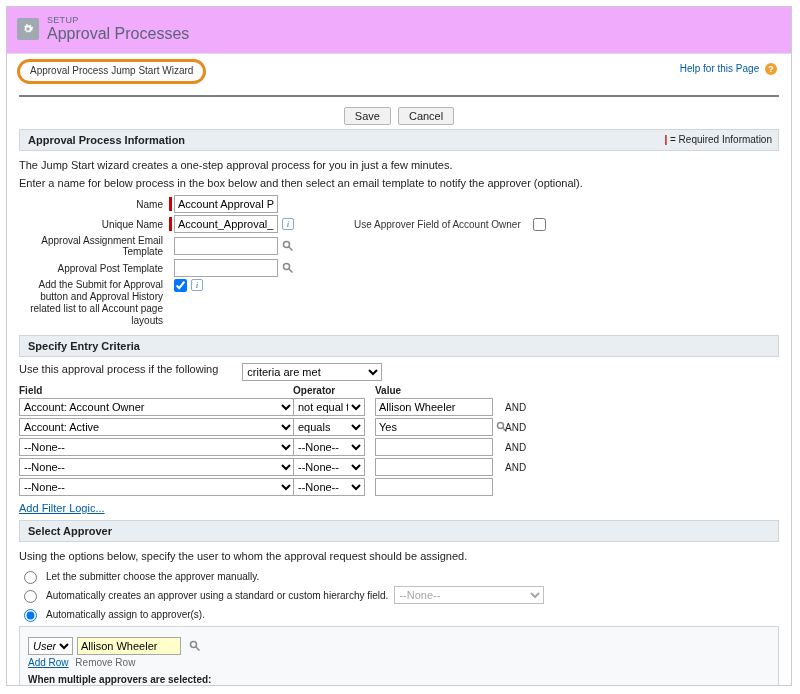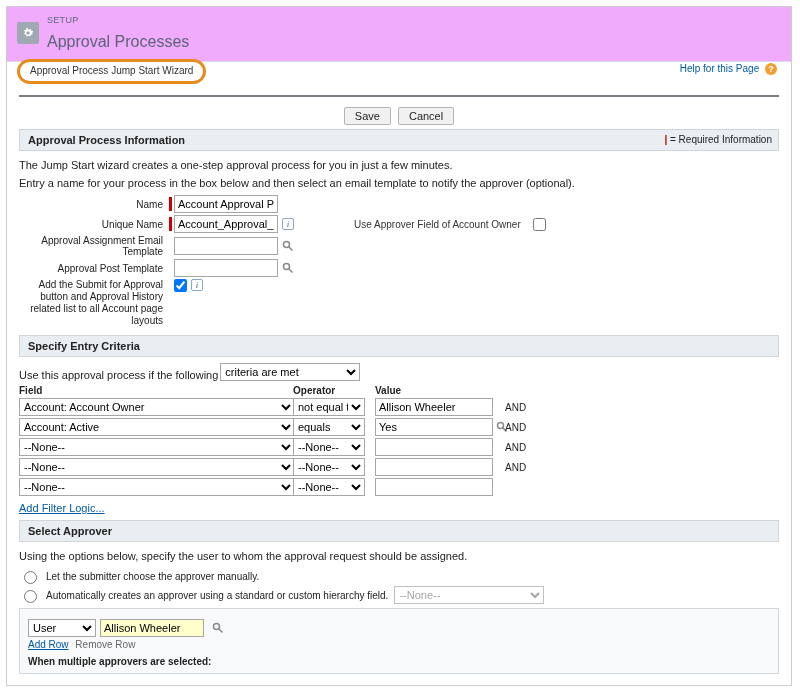--- a/index.html
+++ b/index.html
@@ -28,21 +28,21 @@
   }
   .gear-badge {
     width: 22px; height: 22px;
     background: #a0a8b1;
     border-radius: 2px;
     display: flex; align-items:center; justify-content:center;
     color:#fff;
   }
   .gear-badge svg { width:14px; height:14px; fill:#fff; }
   .header-text .eyebrow { font-size: 9px; color:#5a6b7a; letter-spacing: .3px; }
-  .header-text .title { font-size: 16px; color:#5a6475; font-weight: 400; margin-top: 8px; }
+  .header-text .title { font-size: 16px; color:#5a6475; font-weight: 400; }
   .content-wrap {
     position: absolute;
     top: 48px; left:0; right:0; bottom:0;
     overflow-y: scroll;
     padding: 0 12px 10px 12px;
   }
   .pill-wrap {
     position: relative;
     height: 40px;
   }
@@ -186,21 +186,21 @@
     background: #ffffcc;
   }
   .approver-box {
     border:1px solid #cfd6dc;
     background:#f7f9fa;
     padding:6px 8px;
     margin-top:4px;
   }
   .radio-row { display:flex; align-items:center; gap:6px; font-size:10px; margin:2px 0; }
   .sub-row { display:flex; align-items:center; gap:4px; margin:4px 0 2px 0; }
-  .user-sel { width:68px; }
+  .user-sel { width:45px;font-style:italic; }
   .user-in { width:104px; }
   .small-links { font-size:10px; margin:2px 0 6px 0; }
   .bold { font-weight: bold; }
   .multi-label { width:150px; text-align:right; font-size:10px; line-height:1.2; padding-right:6px;}
 </style>
 </head>
 <body>
 
 <div class="frame">
   <div class="header-bar">
@@ -231,21 +231,21 @@
       <span class="btn">Cancel</span>
     </div>
 
     <div class="section-hd">
       <span>Approval Process Information</span>
       <span class="req-info"><span class="bar">|</span> <span>= Required Information</span></span>
     </div>
 
     <div class="body-pad">
       <div class="desc">The Jump Start wizard creates a one-step approval process for you in just a few minutes.</div>
-      <div class="desc">Entry a name for your process in the box below and then select an email template to notify the approver (optional).</div>
+      <div class="desc">Enter a name for below process in the box below and then select an email template to notify the approver (optional).</div>
 
       <div class="form-row">
         <div class="form-label">Name</div>
         <span class="req-mark"></span>
         <input class="txt txt-md" value="Account Approval Process" style="">
       </div>
 
       <div class="form-row">
         <div class="form-label">Unique Name</div>
         <span class="req-mark"></span>
@@ -285,21 +285,21 @@
         <input type="checkbox" class="chk" checked="" style="">
         <span class="info-icon">i</span>
       </div>
     </div>
 
     <div class="section-hd">
       <span>Specify Entry Criteria</span>
     </div>
 
     <div class="body-pad">
-      <div style="display:flex;align-items:flex-end;gap:2px">
+      <div style="display:flex;align-items:flex-start;gap:24px">
         <span>Use this approval process if the following</span>
         <select class="select" style="width:140px">
           <option>criteria are met</option>
         </select>
       </div>
 
       <div class="criteria-table">
         <div class="criteria-hd">Field</div>
         <div class="criteria-hd">Operator</div>
         <div class="criteria-hd">Value</div>
@@ -354,20 +354,24 @@
       <div class="radio-row">
         <input type="radio" name="apr" style="">
         <span>Let the submitter choose the approver manually.</span>
       </div>
       <div class="radio-row">
         <input type="radio" name="apr" style="">
         <span>Automatically creates an approver using a standard or custom hierarchy field.</span>
         <select class="select" style="width:150px" disabled="">
           <option>--None--</option>
         </select>
+      </div>
+      <div class="radio-row">
+        <input type="radio" name="apr" checked="" style="">
+        <span>Automatically assign to approver(s).</span>
       </div>
 
       <div class="approver-box">
         <div class="sub-row">
           <select class="select user-sel">
             <option>User</option>
           </select>
           <input class="txt user-in hl" value="Allison Wheeler" style="">
           <span class="lookup-icon">
             <svg viewBox="0 0 16 16">

